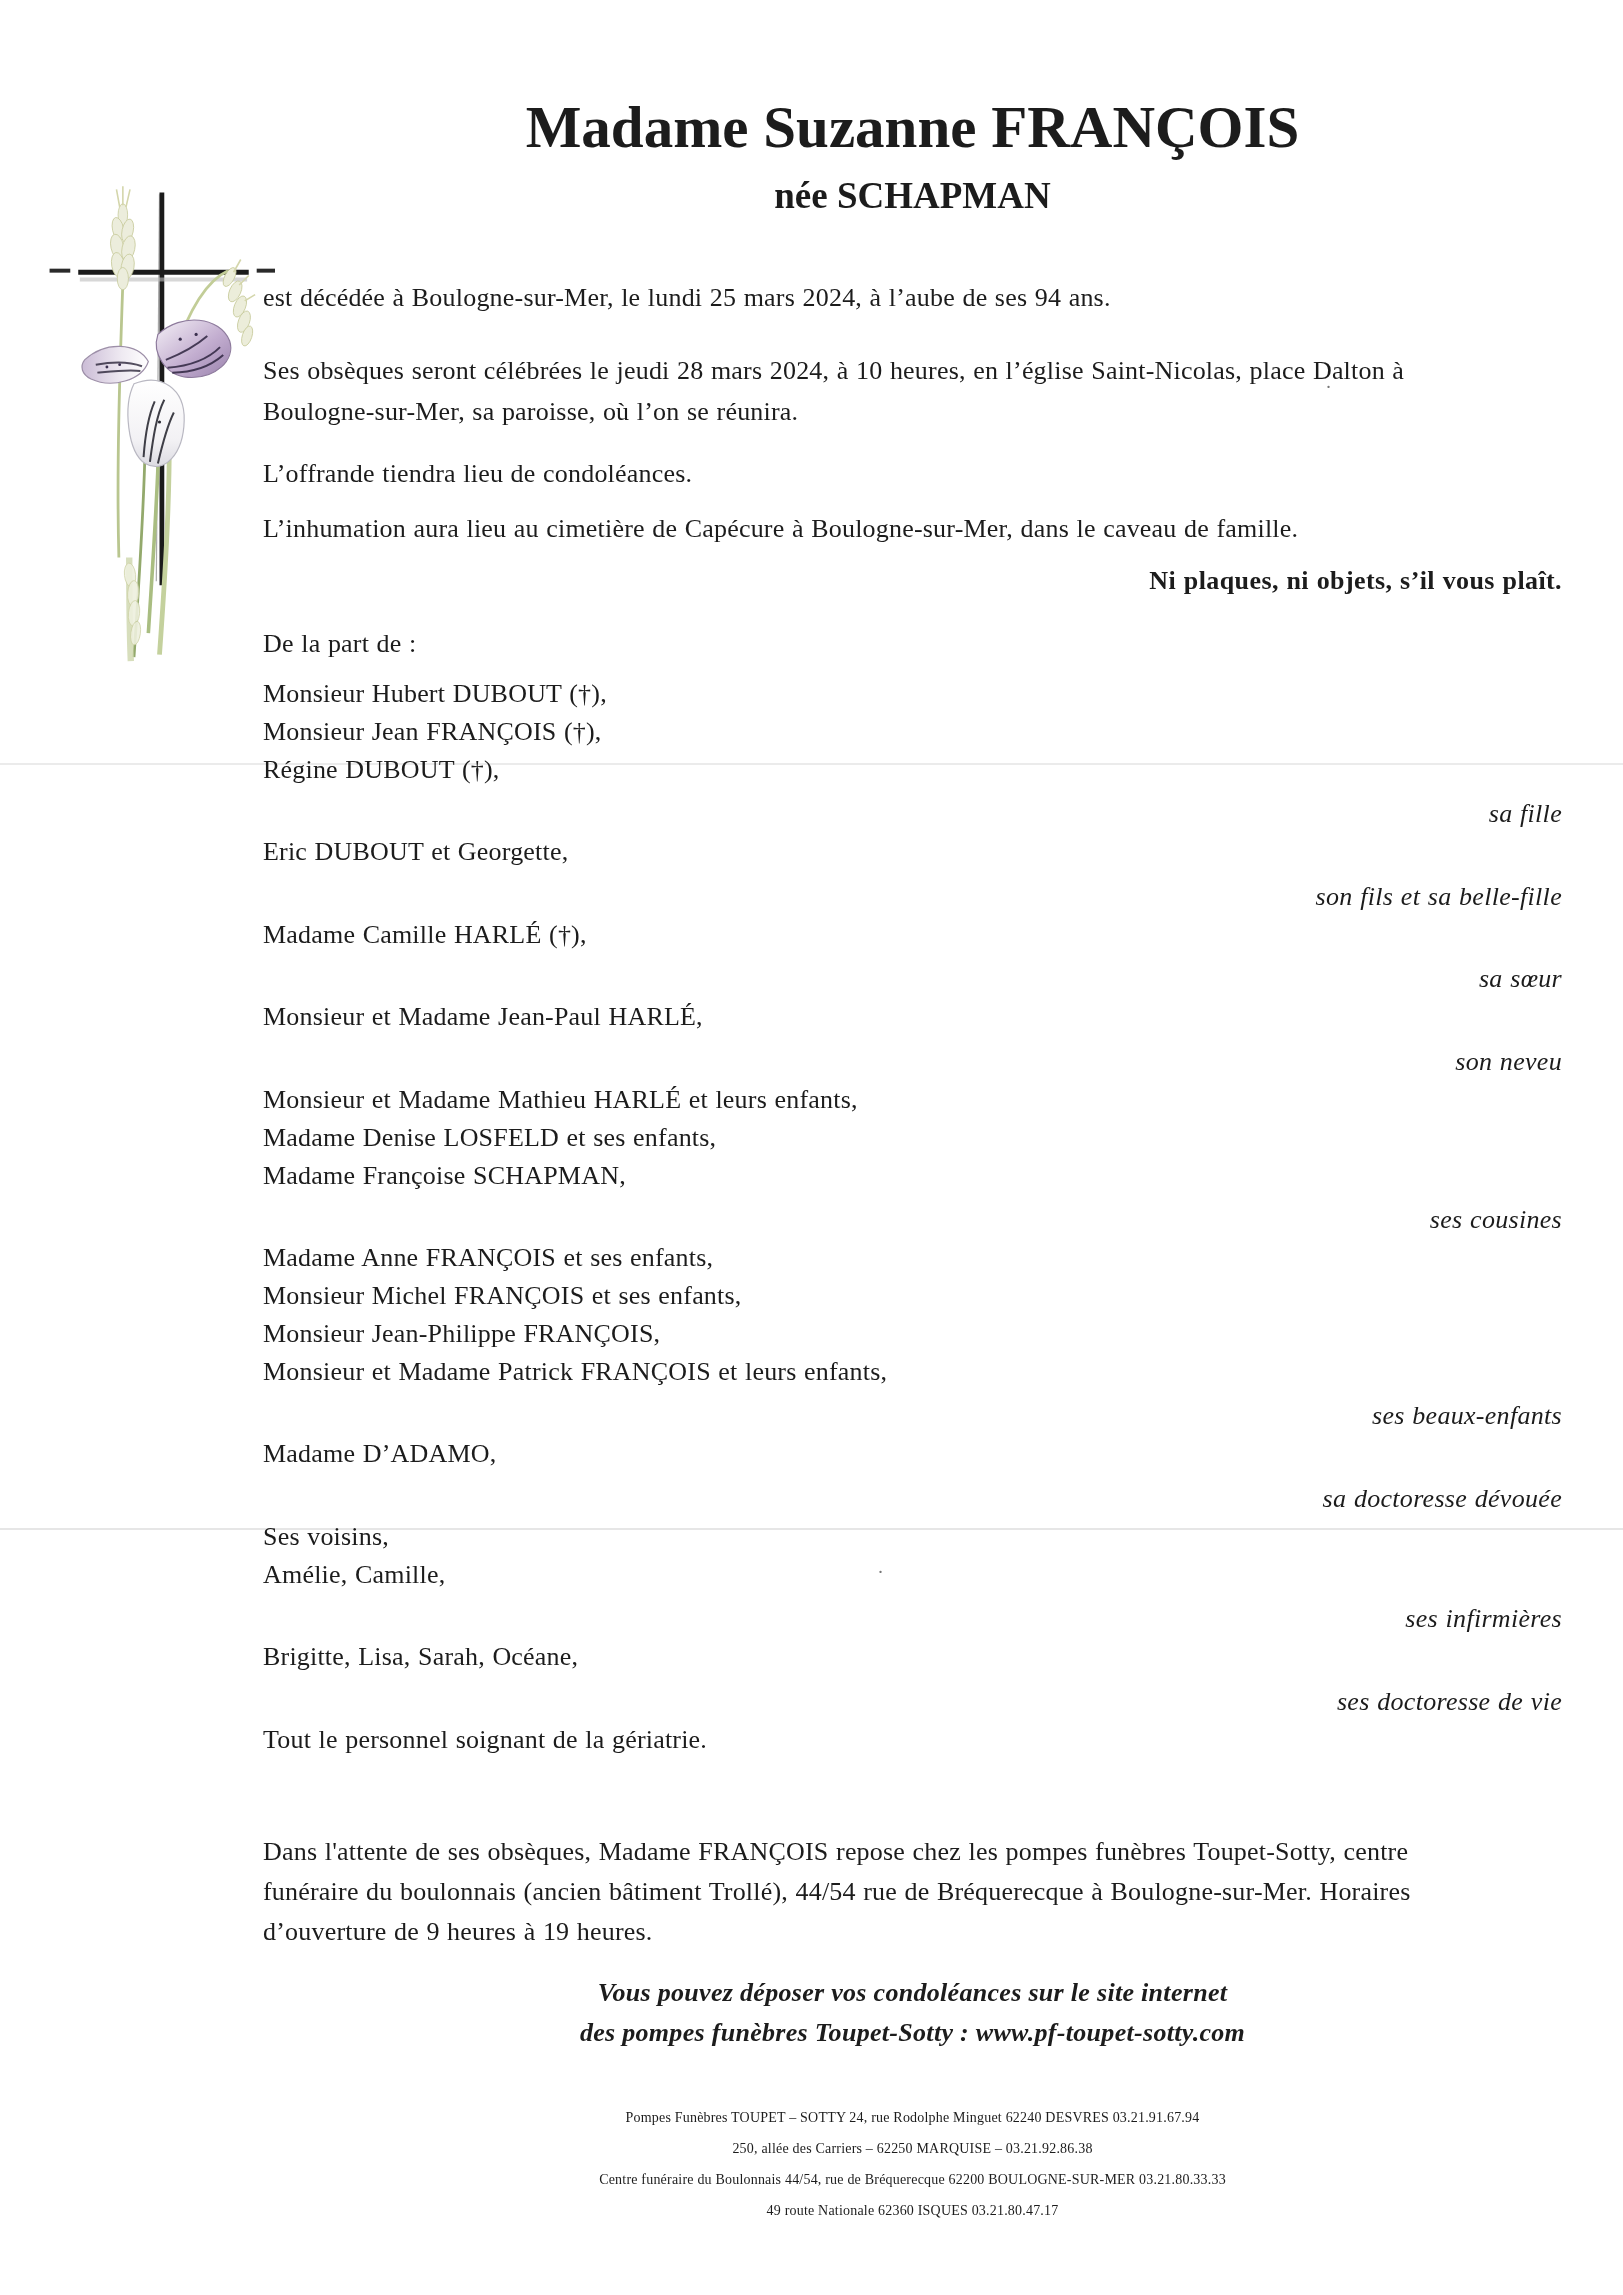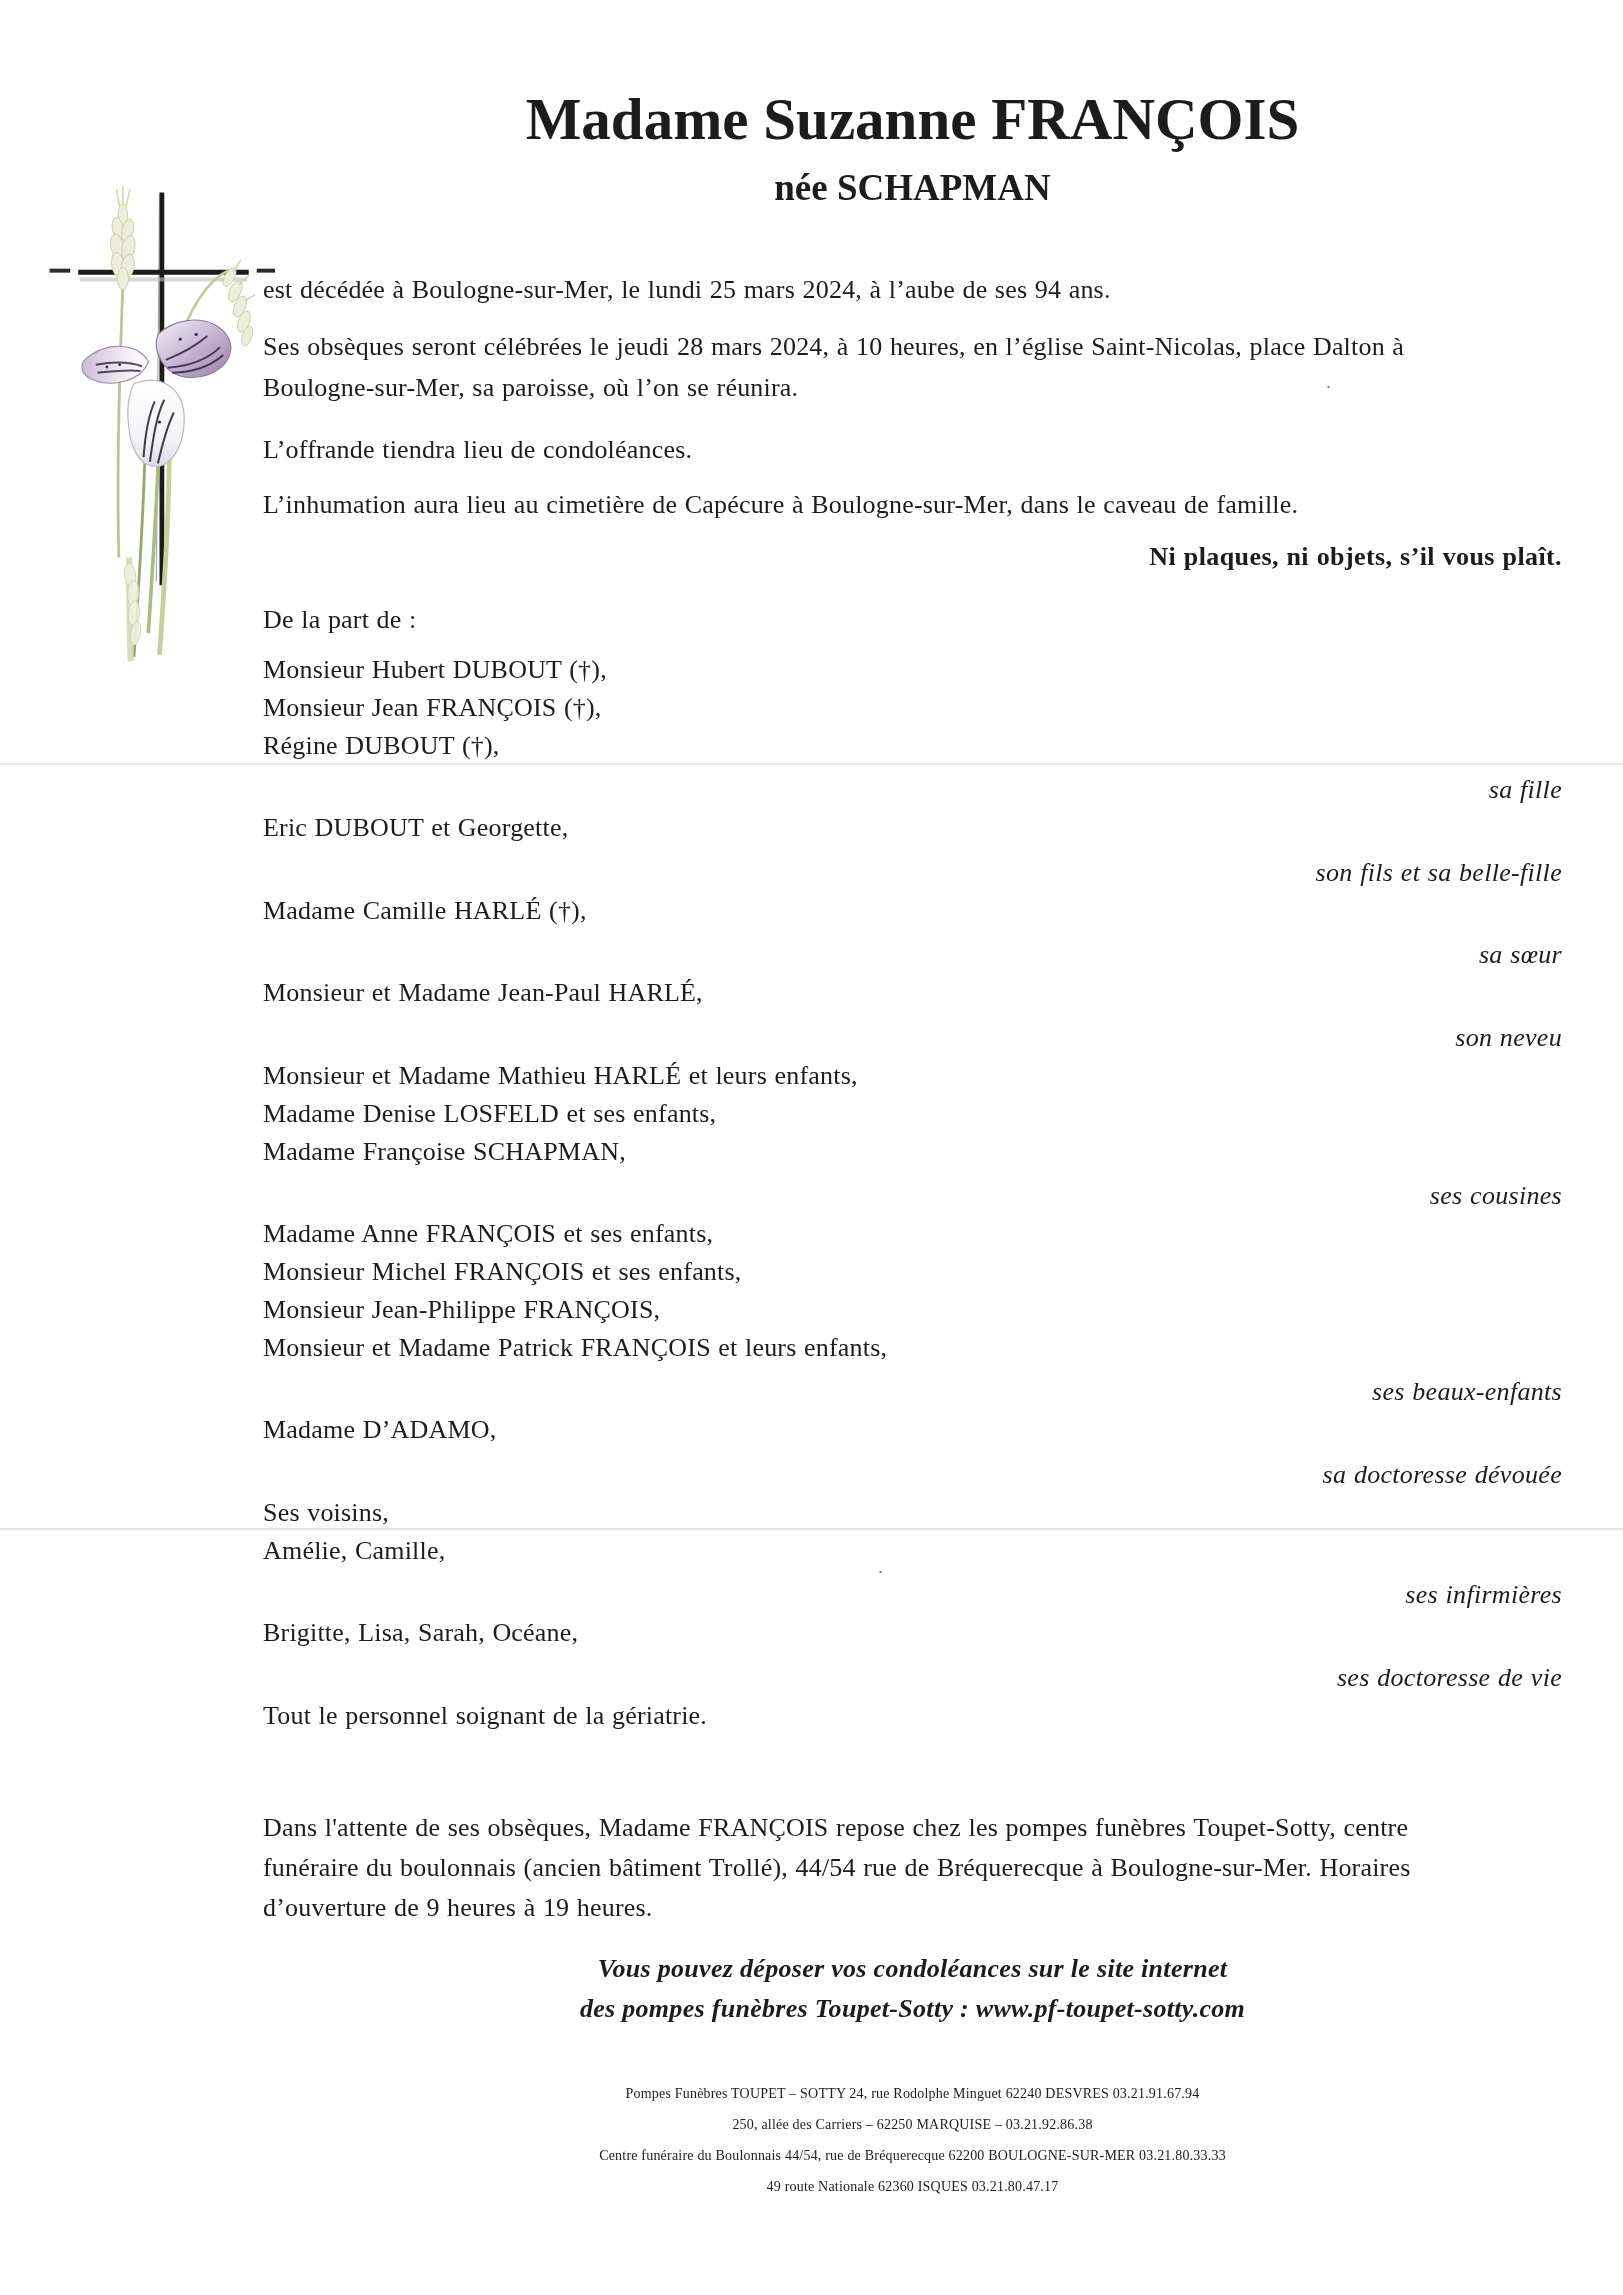--- a/index.html
+++ b/index.html
@@ -6,40 +6,40 @@
   .page{
     position:relative;
     width:1624px;height:2295px;
     background:#ffffff;
     font-family:"Liberation Serif","DejaVu Serif",serif;
     color:#1c1c1c;
     overflow:hidden;
   }
   .content{
     position:absolute;
-    left:263px;top:0;width:1299px;
+    left:263px;top:8px;width:1299px;
   }
   
   .title-block{text-align:center;margin-top:86px;}
   .title-main{
     font-size:59px;font-weight:bold;line-height:67px;
     letter-spacing:0px;margin:0;
   }
   .title-nee{
     font-size:37px;font-weight:bold;line-height:49px;
     margin:10px 0 0 0;
     font-family:Liberation Serif, serif;
   }
   
   .para{
     font-size:26px;line-height:41px;margin:0;
     white-space:pre-line;letter-spacing:0.2px;word-spacing:0.8px;
   }
   .p-death{margin-top:57px;}
-  .p-ceremony{margin-top:16px;}
+  .p-ceremony{margin-top:32px;}
   .p-offering{margin-top:21px;}
   .p-burial{margin-top:14px;}
   .p-plea{
     margin-top:11px;text-align:right;
     font-weight:bold;letter-spacing:0.4px;
   }
   .p-from{margin-top:22px;}
   
   .family{margin-top:11px;}
   .frow{

